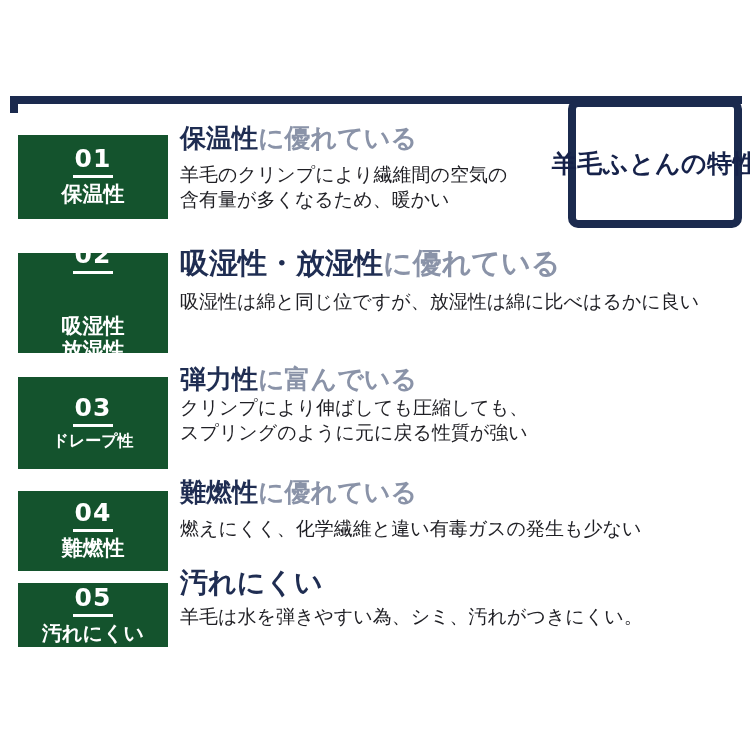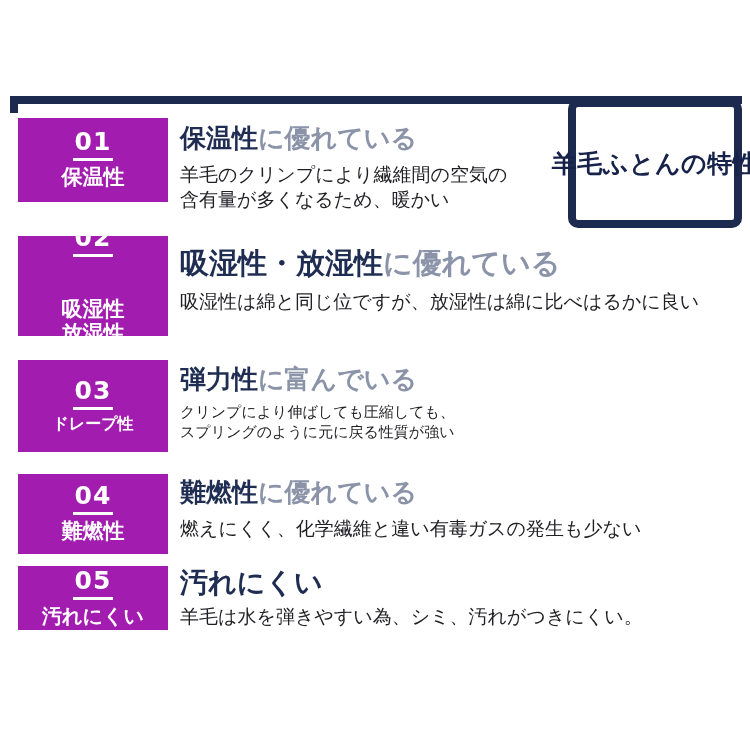--- a/index.html
+++ b/index.html
@@ -66,28 +66,29 @@
     position: absolute;
     left: 0;
     width: 750px;
   }
 
   
   .badge {
     position: absolute;
     left: 18px;
     width: 150px;
-    background: #a21caf;
+    background: #14532d;
     color: #ffffff;
     box-sizing: border-box;
     display: flex;
     flex-direction: column;
     align-items: center;
     justify-content: center;
     padding: 7px 0 8px;
+    margin-top: 17px;
   }
   .badge .badge-arrow {
     position: absolute;
     left: 150px;
     top: 0;
     width: 0;
     height: 0;
   }
   .badge-num {
     font-size: 25px;
@@ -138,21 +139,21 @@
   #row-2 { top: 236px; }
   #row-2 .badge   { top: 0px; height: 100px; gap: 36px; }
   #row-2 .content { top: 10px; }
   #row-2 .heading { font-size: 29px; }
   #row-2 .desc    { font-size: 19px; margin-top: 9px; }
 
   #row-3 { top: 360px; }
   #row-3 .badge   { top: 0px; height: 92px; }
   #row-3 .content { top: 4px; }
   #row-3 .heading { font-size: 26px; }
-  #row-3 .desc    { font-size: 15px; margin-top: 8px; }
+  #row-3 .desc    { font-size: 19px; }
 
   #row-4 { top: 474px; }
   #row-4 .badge   { top: 0px; height: 80px; }
   #row-4 .content { top: 3px; }
   #row-4 .heading { font-size: 26px; }
   #row-4 .desc    { font-size: 19px; margin-top: 8px; }
 
   #row-5 { top: 566px; }
   #row-5 .badge   { top: 0px; height: 64px; }
   #row-5 .content { top: 0px; }

